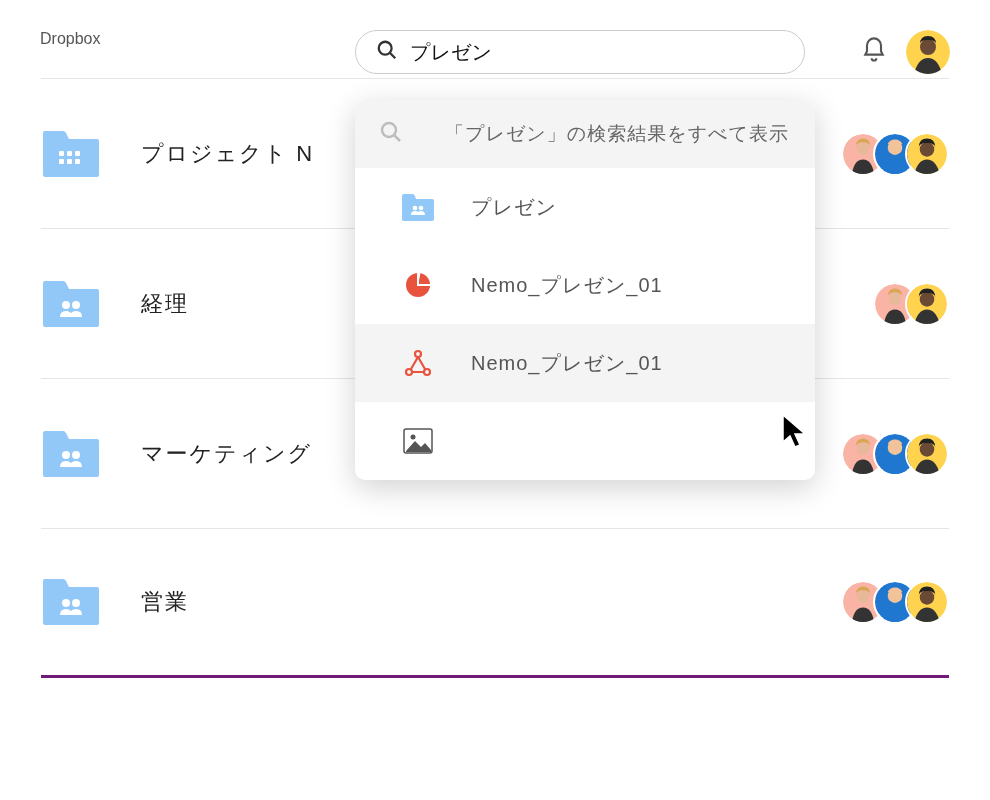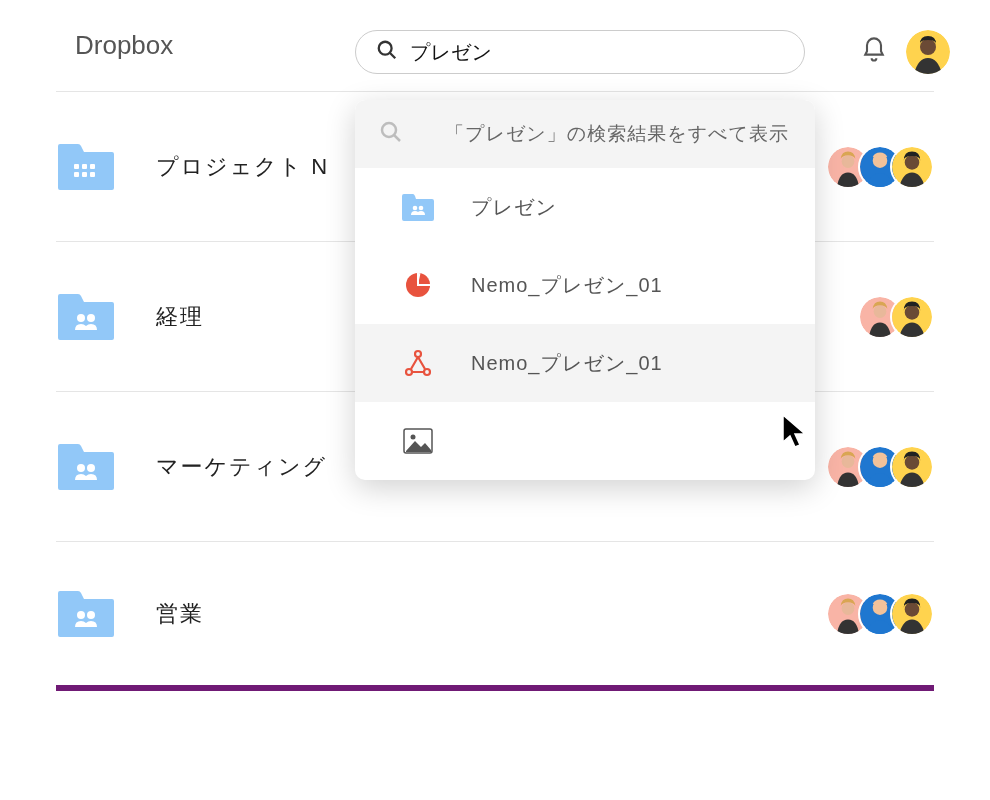--- a/index.html
+++ b/index.html
@@ -11,25 +11,24 @@
     overflow: hidden;
     position: relative;
   }
   .header {
     display: flex;
     align-items: center;
     padding: 30px 40px 30px 40px;
     position: relative;
   }
   .brand {
-    font-size: 26px;
+    font-size: 16px;
     color: #555;
     font-weight: 400;
     margin-right: auto;
-    margin-left: 35px;
   }
   .search-wrap {
     position: absolute;
     left: 355px;
     top: 30px;
   }
   .search-box {
     width: 450px;
     height: 44px;
     border: 1px solid #ccc;
@@ -62,29 +61,29 @@
   .avatar {
     width: 44px;
     height: 44px;
     border-radius: 50%;
     overflow: hidden;
     flex-shrink: 0;
   }
   .avatar svg { width: 100%; height: 100%; display:block; }
 
   .file-list {
-    padding: 0 56px;
+    padding: 0 41px;
   }
   .file-row {
     display: flex;
     align-items: center;
     height: 150px;
     border-top: 1px solid #e5e5e5;
   }
-  .file-row:last-child { border-bottom: 6px solid #701a75; }
+  .file-row:last-child { border-bottom: 3px solid #701a75; }
   .folder-icon {
     width: 60px;
     height: 50px;
     margin-right: 40px;
     flex-shrink: 0;
   }
   .folder-name {
     font-size: 22px;
     color: #222;
     letter-spacing: 2px;

